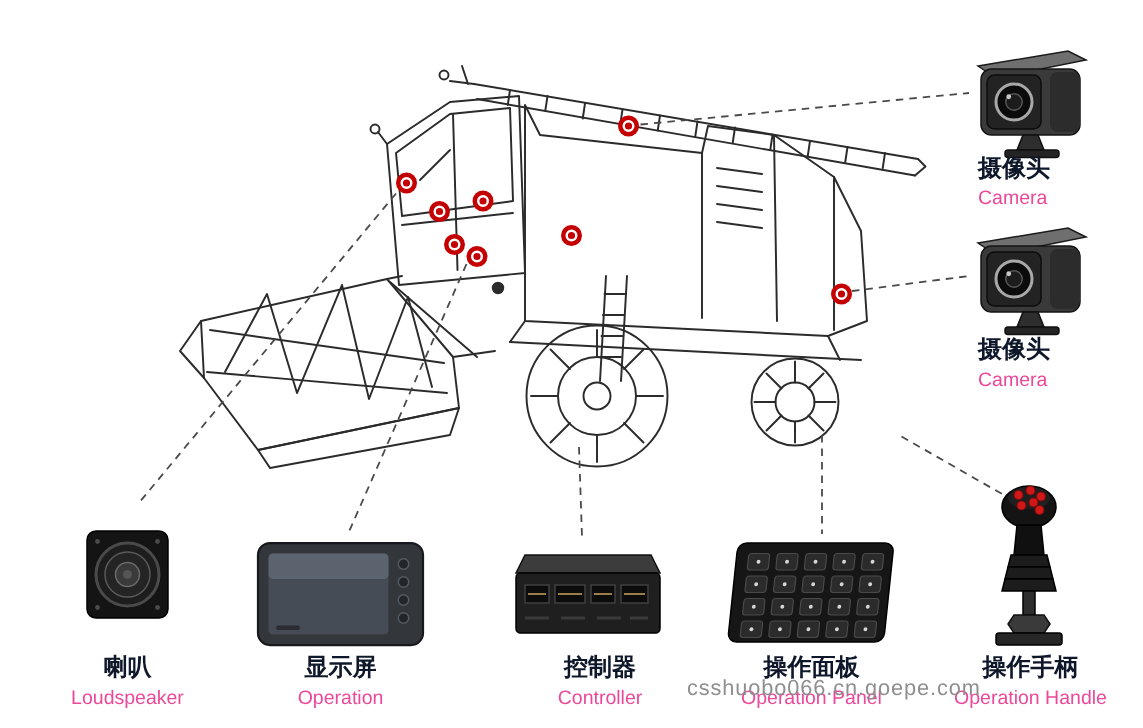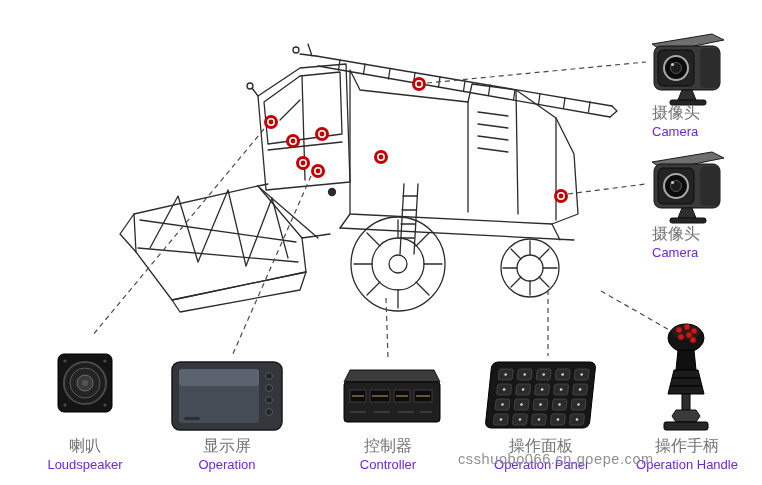--- a/index.html
+++ b/index.html
@@ -2,22 +2,22 @@
 <html><head>
 <meta charset="utf-8">
 <style>
   * { margin:0; padding:0; box-sizing:border-box; }
   html,body { width:762px; height:485px; }
   body { background:#ffffff; font-family:"Liberation Sans","DejaVu Sans",sans-serif; }
   .stage { position:relative; width:762px; height:485px; background:#fff; overflow:hidden; }
   .stage > svg { position:absolute; left:0; top:0; }
   .lbl { position:absolute; text-align:center; z-index:3; }
   .lbl-left { text-align:left; }
-  .zh { font-size:16px; font-weight:400; color:#737373; line-height:1.3; }
-  .en { font-size:13px; color:#6d28d9; line-height:1.25; }
+  .zh { font-size:16px; font-weight:700; color:#0f172a; line-height:1.3; }
+  .en { font-size:13px; color:#ec4899; line-height:1.25; }
   .watermark { position:absolute; left:458px; top:451px; font-size:14.5px;
                color:#8f8f8f; letter-spacing:.6px; z-index:6; white-space:nowrap; }
 </style>
 </head>
 <body>
 
 <div class="stage">
 
   <svg width="762" height="485" viewBox="0 0 762 485">
 
@@ -269,21 +269,21 @@
   <div class="lbl" style="left:35px; top:436px; width:100px;">
     <div class="zh">喇叭</div>
     <div class="en">Loudspeaker</div>
   </div>
 
   <div class="lbl" style="left:167px; top:436px; width:120px;">
     <div class="zh">显示屏</div>
     <div class="en">Operation</div>
   </div>
 
-  <div class="lbl" style="left:328px; top:436px; width:120px;">
+  <div class="lbl" style="left:340px; top:436px; width:120px;">
     <div class="zh">控制器</div>
     <div class="en">Controller</div>
   </div>
 
   <div class="lbl" style="left:476px; top:436px; width:130px;text-align:center;">
     <div class="zh">操作面板</div>
     <div class="en">Operation Panel</div>
   </div>
 
   <div class="lbl" style="left:622px; top:436px; width:130px;">

